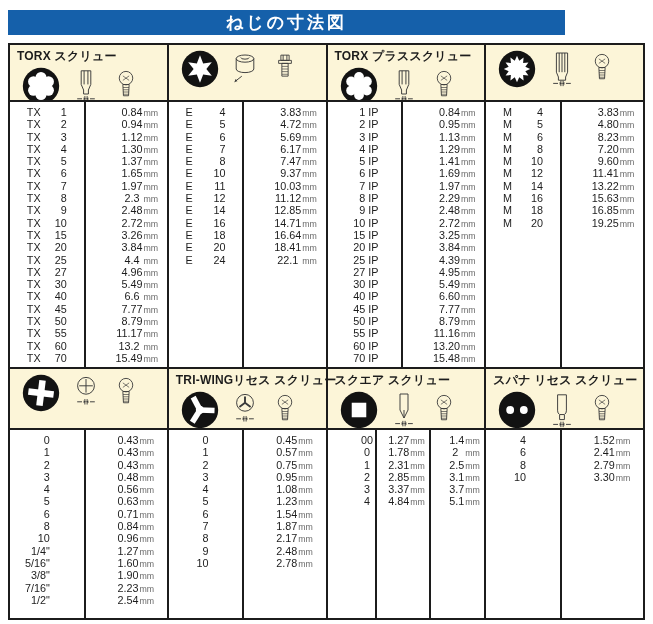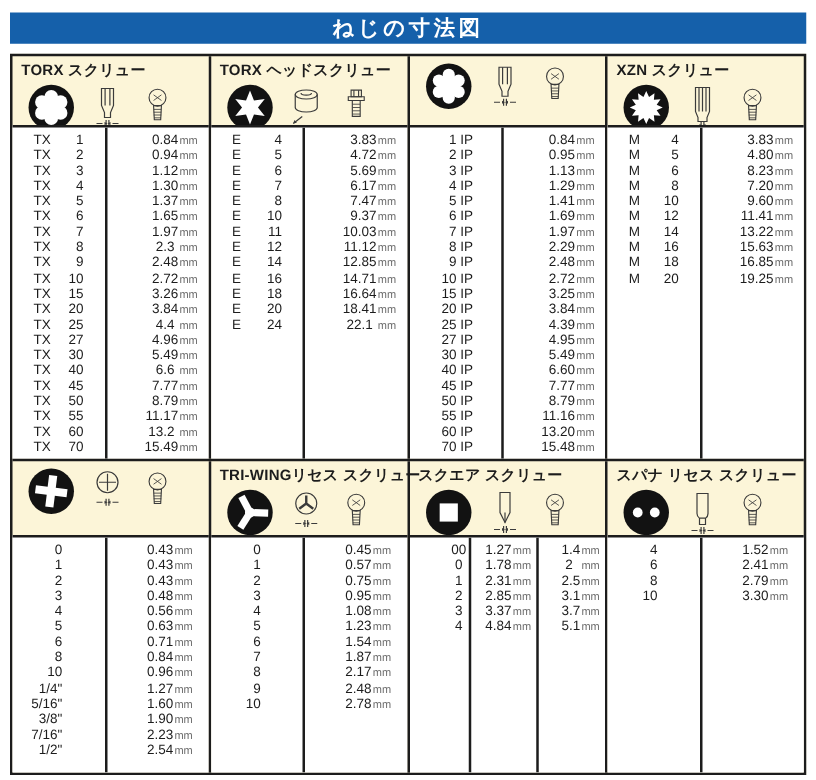--- a/index.html
+++ b/index.html
@@ -3,21 +3,21 @@
 <meta charset="utf-8">
 <style>
   html,body{margin:0;padding:0;}
   body{
     width:653px;height:624px;position:relative;overflow:hidden;
     background:#ffffff;
     font-family:"Liberation Sans","DejaVu Sans",sans-serif;
     color:#1c1c1c;
   }
   .titlebar{
-    position:absolute;left:8px;top:10px;width:637px;height:25px;
+    position:absolute;left:8px;top:10px;width:557px;height:25px;
     background:var(--title-bg,#1560AA);color:#fff;
     font-size:17px;font-weight:bold;letter-spacing:3px;
     display:flex;align-items:center;justify-content:center;
   }
   .table{
     position:absolute;left:8px;top:43px;width:637px;height:577px;
     box-sizing:border-box;border:2px solid var(--border,#1c1c1c);
     background:var(--panel,#FCF5D8);
     display:flex;flex-direction:column;
   }
@@ -148,21 +148,20 @@
               <div class="cell"><span class="valbox"><span class="vnum">7.77</span><span class="unit">mm</span></span></div>
               <div class="cell"><span class="valbox"><span class="vnum">8.79</span><span class="unit">mm</span></span></div>
               <div class="cell"><span class="valbox"><span class="vnum">11.17</span><span class="unit">mm</span></span></div>
               <div class="cell"><span class="valbox"><span class="vnum">13.2 </span><span class="unit">mm</span></span></div>
               <div class="cell"><span class="valbox"><span class="vnum">15.49</span><span class="unit">mm</span></span></div>
             </div>
           </div>
         </div>
         <div class="section">
           <div class="sec-header">
-            <div class="sec-title">TORX ヘッドスクリュー</div>
             <div class="sec-icons">
               <span class="icon">
                 <svg width="40" height="40" viewBox="0 0 44 44" xmlns="http://www.w3.org/2000/svg">
                   <circle cx="22" cy="22" r="20" fill="#121212"></circle>
                   <polygon points="22.00,7.00 25.50,15.94 34.99,14.50 29.00,22.00 34.99,29.50 25.50,28.06 22.00,37.00 18.50,28.06 9.01,29.50 15.00,22.00 9.01,14.50 18.50,15.94" fill="#fff"></polygon>
                 </svg>
               </span>
               <span class="icon">
                 <svg width="32" height="40" viewBox="0 0 40 44" xmlns="http://www.w3.org/2000/svg">
                   <g stroke="#3b3b3b" stroke-width="1.2" fill="none">
@@ -215,20 +214,21 @@
               <div class="cell"><span class="valbox"><span class="vnum">12.85</span><span class="unit">mm</span></span></div>
               <div class="cell"><span class="valbox"><span class="vnum">14.71</span><span class="unit">mm</span></span></div>
               <div class="cell"><span class="valbox"><span class="vnum">16.64</span><span class="unit">mm</span></span></div>
               <div class="cell"><span class="valbox"><span class="vnum">18.41</span><span class="unit">mm</span></span></div>
               <div class="cell"><span class="valbox"><span class="vnum">22.1 </span><span class="unit">mm</span></span></div>
             </div>
           </div>
         </div>
         <div class="section">
           <div class="sec-header">
+            <div class="sec-title">TORX プラススクリュー</div>
             <div class="sec-icons">
               <span class="icon">
                 <svg width="40" height="40" viewBox="0 0 44 44" xmlns="http://www.w3.org/2000/svg">
                   <circle cx="22" cy="22" r="20" fill="#121212"></circle>
                   <circle cx="22" cy="22" r="9" fill="#fff"></circle>
                   <circle cx="22.00" cy="12.00" r="5.4" fill="#fff"></circle>
                   <circle cx="30.66" cy="17.00" r="5.4" fill="#fff"></circle>
                   <circle cx="30.66" cy="27.00" r="5.4" fill="#fff"></circle>
                   <circle cx="22.00" cy="32.00" r="5.4" fill="#fff"></circle>
                   <circle cx="13.34" cy="27.00" r="5.4" fill="#fff"></circle>
@@ -302,21 +302,20 @@
               <div class="cell"><span class="valbox"><span class="vnum">7.77</span><span class="unit">mm</span></span></div>
               <div class="cell"><span class="valbox"><span class="vnum">8.79</span><span class="unit">mm</span></span></div>
               <div class="cell"><span class="valbox"><span class="vnum">11.16</span><span class="unit">mm</span></span></div>
               <div class="cell"><span class="valbox"><span class="vnum">13.20</span><span class="unit">mm</span></span></div>
               <div class="cell"><span class="valbox"><span class="vnum">15.48</span><span class="unit">mm</span></span></div>
             </div>
           </div>
         </div>
         <div class="section">
           <div class="sec-header">
-            <div class="sec-title">XZN スクリュー</div>
             <div class="sec-icons">
               <span class="icon">
                 <svg width="40" height="40" viewBox="0 0 44 44" xmlns="http://www.w3.org/2000/svg">
                   <circle cx="22" cy="22" r="20" fill="#121212"></circle>
                   <polygon points="22.00,7.50 24.46,12.82 29.25,9.44 28.72,15.28 34.56,14.75 31.18,19.54 36.50,22.00 31.18,24.46 34.56,29.25 28.72,28.72 29.25,34.56 24.46,31.18 22.00,36.50 19.54,31.18 14.75,34.56 15.28,28.72 9.44,29.25 12.82,24.46 7.50,22.00 12.82,19.54 9.44,14.75 15.28,15.28 14.75,9.44 19.54,12.82" fill="#fff"></polygon>
                 </svg>
               </span>
               <span class="icon">
                 <svg width="32" height="40" viewBox="0 0 40 44" xmlns="http://www.w3.org/2000/svg">
                   <g stroke="#3b3b3b" stroke-width="1.2" fill="none">

